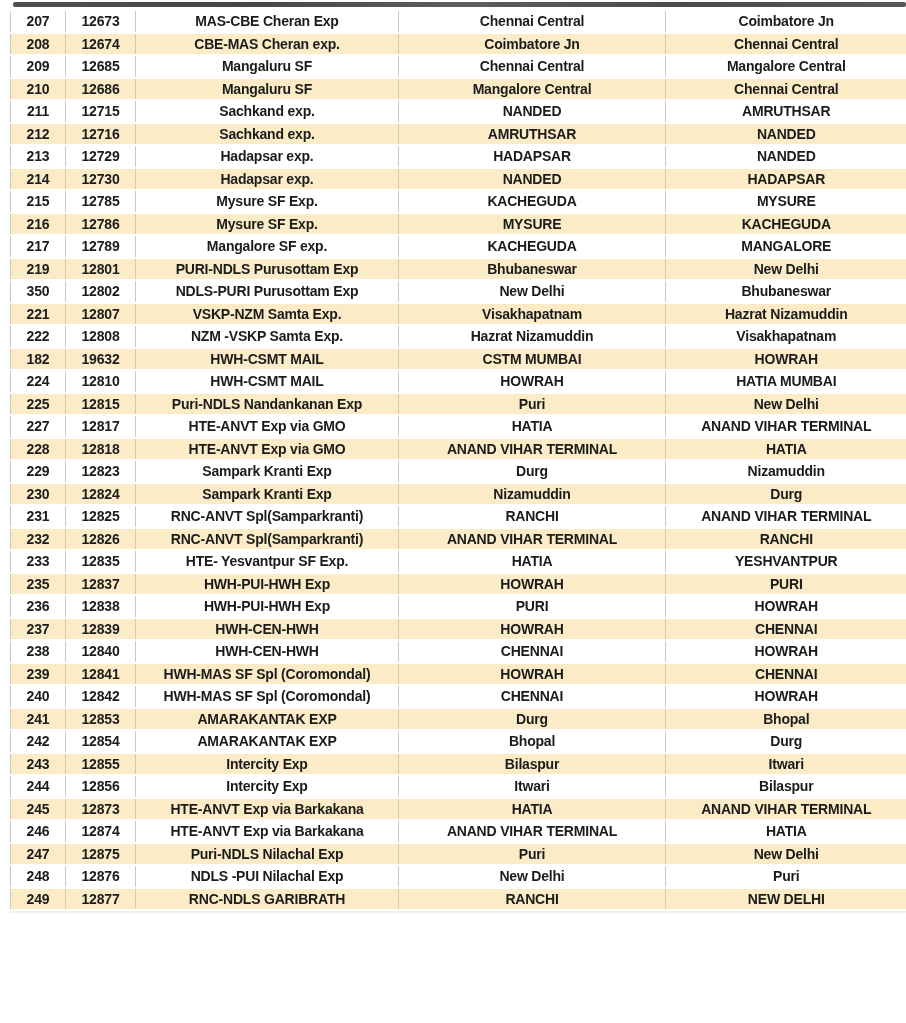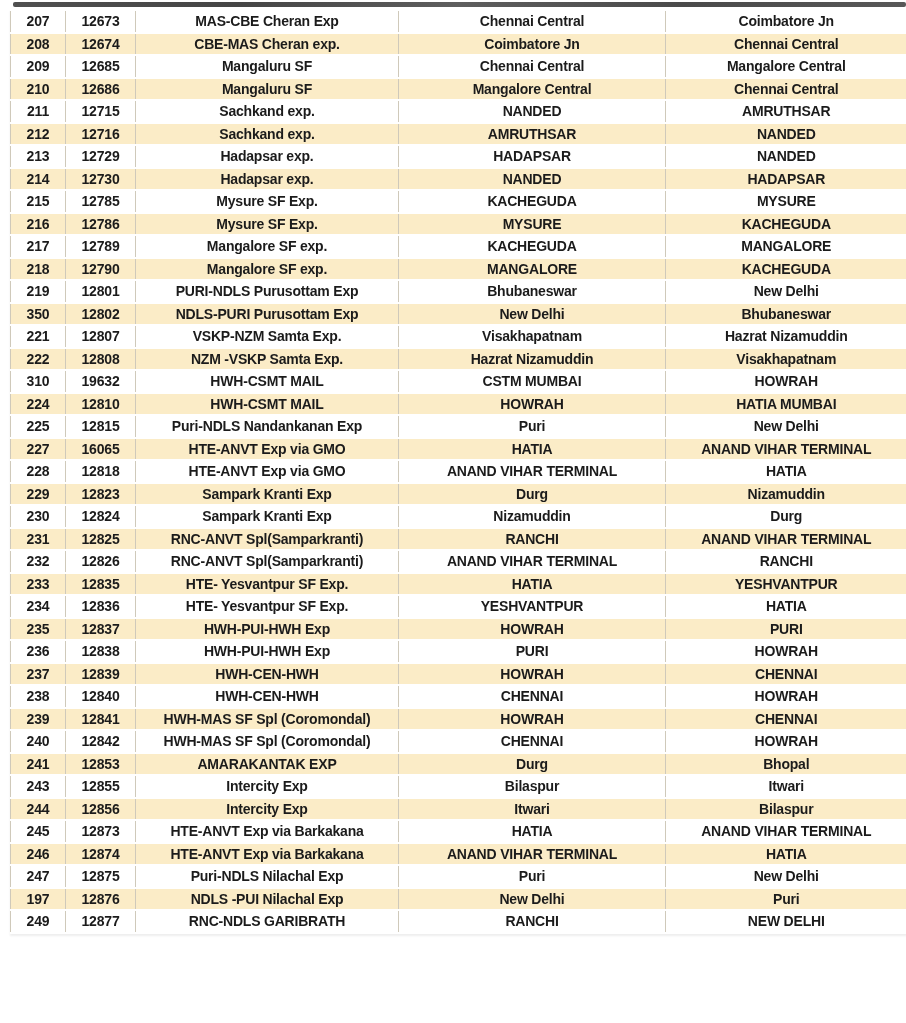--- a/index.html
+++ b/index.html
@@ -158,27 +158,20 @@
             <td>KACHEGUDA</td>
           </tr>
           <tr>
             <td>217</td>
             <td>12789</td>
             <td>Mangalore SF exp.</td>
             <td>KACHEGUDA</td>
             <td>MANGALORE</td>
           </tr>
           <tr>
-            <td>218</td>
-            <td>12790</td>
-            <td>Mangalore SF exp.</td>
-            <td>MANGALORE</td>
-            <td>KACHEGUDA</td>
-          </tr>
-          <tr>
             <td>219</td>
             <td>12801</td>
             <td>PURI-NDLS Purusottam Exp</td>
             <td>Bhubaneswar</td>
             <td>New Delhi</td>
           </tr>
           <tr>
             <td>350</td>
             <td>12802</td>
             <td>NDLS-PURI Purusottam Exp</td>
@@ -193,21 +186,21 @@
             <td>Hazrat Nizamuddin</td>
           </tr>
           <tr>
             <td>222</td>
             <td>12808</td>
             <td>NZM -VSKP Samta Exp.</td>
             <td>Hazrat Nizamuddin</td>
             <td>Visakhapatnam</td>
           </tr>
           <tr>
-            <td>310</td>
+            <td>182</td>
             <td>19632</td>
             <td>HWH-CSMT MAIL</td>
             <td>CSTM MUMBAI</td>
             <td>HOWRAH</td>
           </tr>
           <tr>
             <td>224</td>
             <td>12810</td>
             <td>HWH-CSMT MAIL</td>
             <td>HOWRAH</td>
@@ -215,21 +208,21 @@
           </tr>
           <tr>
             <td>225</td>
             <td>12815</td>
             <td>Puri-NDLS Nandankanan Exp</td>
             <td>Puri</td>
             <td>New Delhi</td>
           </tr>
           <tr>
             <td>227</td>
-            <td>16065</td>
+            <td>12817</td>
             <td>HTE-ANVT Exp via GMO</td>
             <td>HATIA</td>
             <td>ANAND VIHAR TERMINAL</td>
           </tr>
           <tr>
             <td>228</td>
             <td>12818</td>
             <td>HTE-ANVT Exp via GMO</td>
             <td>ANAND VIHAR TERMINAL</td>
             <td>HATIA</td>
@@ -263,27 +256,20 @@
             <td>RANCHI</td>
           </tr>
           <tr>
             <td>233</td>
             <td>12835</td>
             <td>HTE- Yesvantpur SF Exp.</td>
             <td>HATIA</td>
             <td>YESHVANTPUR</td>
           </tr>
           <tr>
-            <td>234</td>
-            <td>12836</td>
-            <td>HTE- Yesvantpur SF Exp.</td>
-            <td>YESHVANTPUR</td>
-            <td>HATIA</td>
-          </tr>
-          <tr>
             <td>235</td>
             <td>12837</td>
             <td>HWH-PUI-HWH Exp</td>
             <td>HOWRAH</td>
             <td>PURI</td>
           </tr>
           <tr>
             <td>236</td>
             <td>12838</td>
             <td>HWH-PUI-HWH Exp</td>
@@ -319,20 +305,27 @@
             <td>HOWRAH</td>
           </tr>
           <tr>
             <td>241</td>
             <td>12853</td>
             <td>AMARAKANTAK EXP</td>
             <td>Durg</td>
             <td>Bhopal</td>
           </tr>
           <tr>
+            <td>242</td>
+            <td>12854</td>
+            <td>AMARAKANTAK EXP</td>
+            <td>Bhopal</td>
+            <td>Durg</td>
+          </tr>
+          <tr>
             <td>243</td>
             <td>12855</td>
             <td>Intercity Exp</td>
             <td>Bilaspur</td>
             <td>Itwari</td>
           </tr>
           <tr>
             <td>244</td>
             <td>12856</td>
             <td>Intercity Exp</td>
@@ -354,21 +347,21 @@
             <td>HATIA</td>
           </tr>
           <tr>
             <td>247</td>
             <td>12875</td>
             <td>Puri-NDLS Nilachal Exp</td>
             <td>Puri</td>
             <td>New Delhi</td>
           </tr>
           <tr>
-            <td>197</td>
+            <td>248</td>
             <td>12876</td>
             <td>NDLS -PUI Nilachal Exp</td>
             <td>New Delhi</td>
             <td>Puri</td>
           </tr>
           <tr>
             <td>249</td>
             <td>12877</td>
             <td>RNC-NDLS GARIBRATH</td>
             <td>RANCHI</td>

